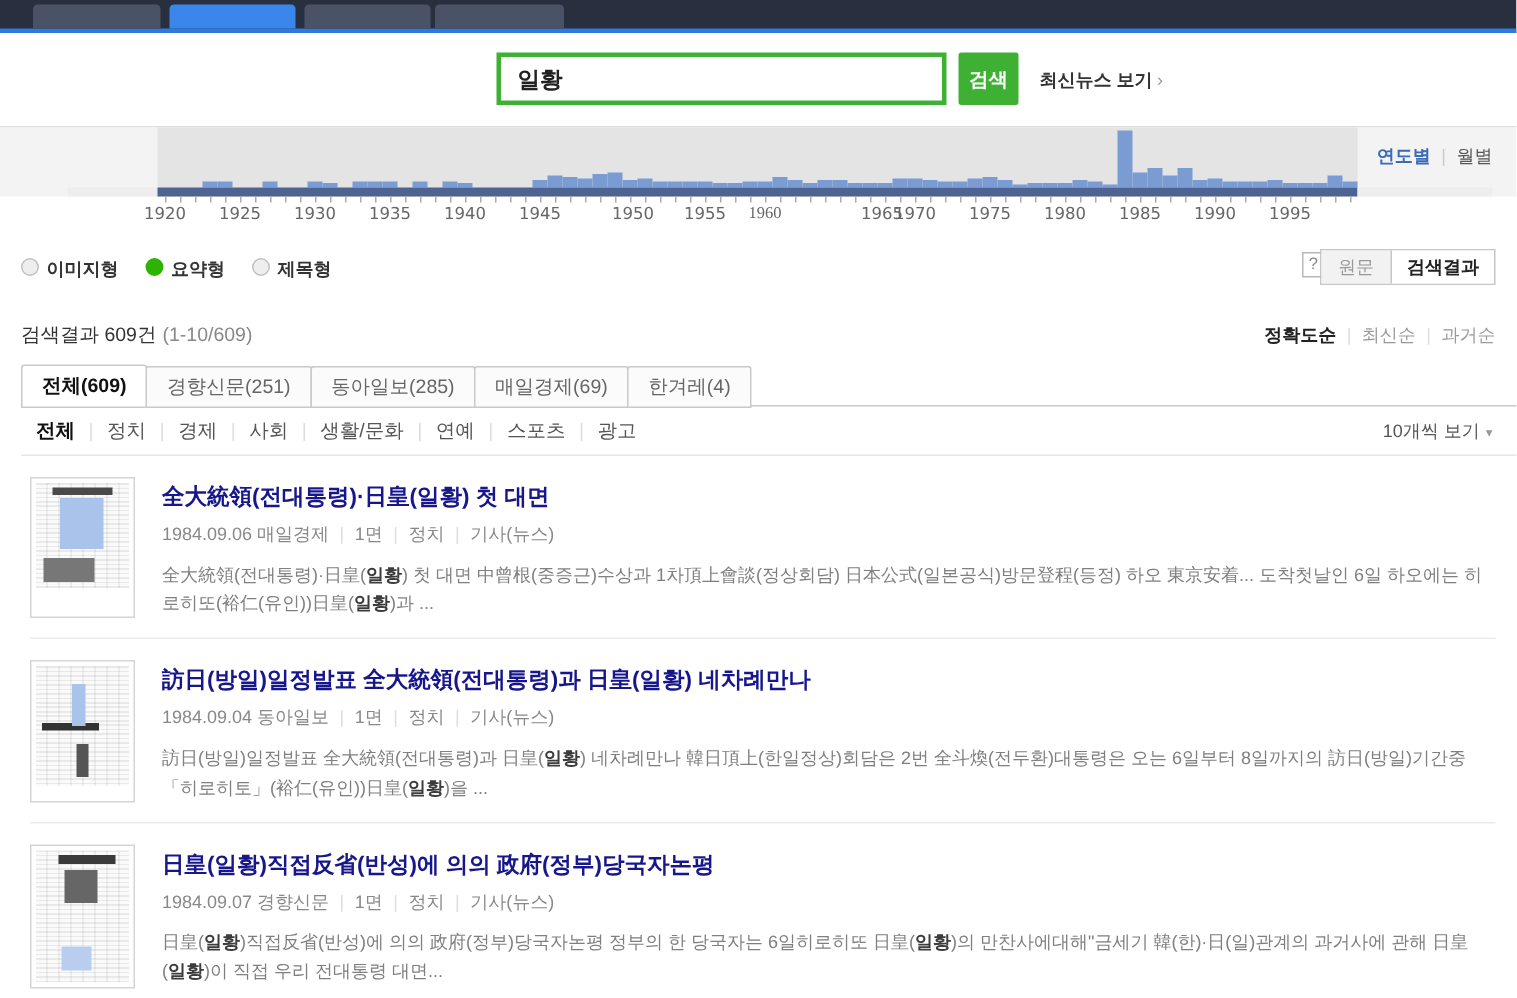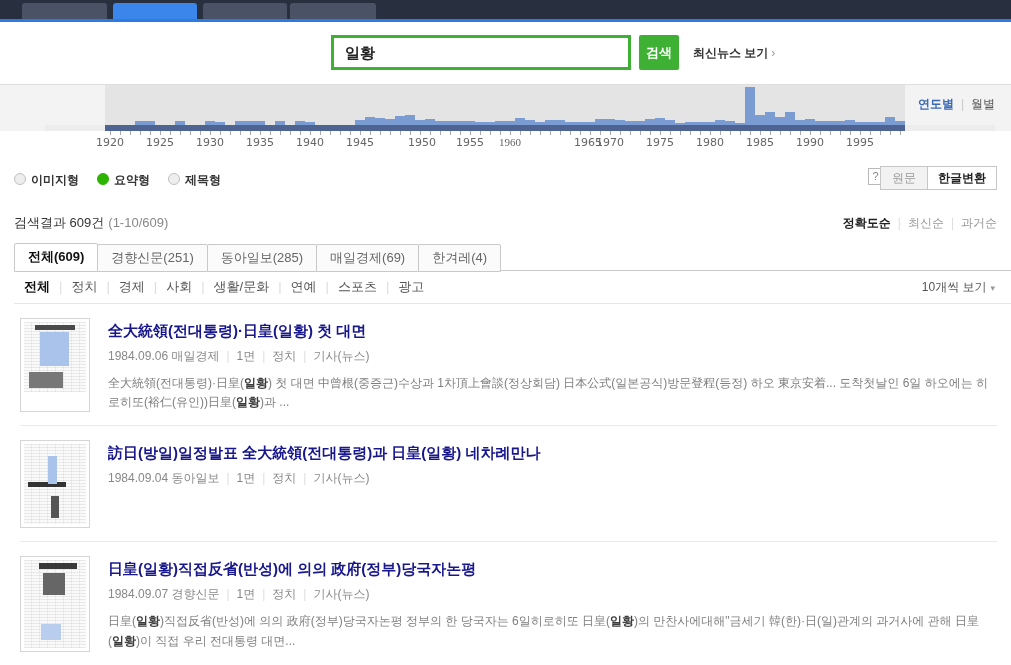--- a/index.html
+++ b/index.html
@@ -295,21 +295,21 @@
     <span class="ylab" style="left: 710px; text-align: right;">1980</span>
     <span class="ylab" style="left: 760px;">1985</span>
     <span class="ylab" style="left: 810px;">1990</span>
     <span class="ylab" style="left: 860px;">1995</span>
   </div>
 
 <div class="viewopts"><span class="vopt"><span class="radio"></span><span class="vlabel">이미지형</span></span><span class="vopt"><span class="radio sel"></span><span class="vlabel">요약형</span></span><span class="vopt"><span class="radio"></span><span class="vlabel">제목형</span></span></div>
 <div class="helpbox">?</div>
 <div class="seg">
   <span class="orig">원문</span>
-  <span class="hangul">한글변환</span>
+  <span class="hangul">검색결과</span>
 </div>
 
 <div class="summary"><span>검색결과 609건</span><span class="range">(1-10/609)</span></div>
 <div class="sort"><span class="sitem active">정확도순</span><span class="ssep">|</span><span class="sitem">최신순</span><span class="ssep">|</span><span class="sitem">과거순</span></div>
 
 <div class="stabline"></div>
 <div class="stabs"><div class="stab active">전체(609)</div><div class="stab">경향신문(251)</div><div class="stab">동아일보(285)</div><div class="stab">매일경제(69)</div><div class="stab">한겨레(4)</div></div>
 
 <div class="cats"><span class="cat active">전체</span><span class="csep">|</span><span class="cat">정치</span><span class="csep">|</span><span class="cat">경제</span><span class="csep">|</span><span class="cat">사회</span><span class="csep">|</span><span class="cat">생활/문화</span><span class="csep">|</span><span class="cat">연예</span><span class="csep">|</span><span class="cat">스포츠</span><span class="csep">|</span><span class="cat">광고</span></div>
 <div class="pagesize"><span>10개씩 보기</span><span class="dchev">▾</span></div>
@@ -335,20 +335,21 @@
     <div class="thumb v2">
       <div class="np">
         <div class="np-bar"></div>
         <div class="np-blue"></div>
         <div class="np-photo"></div>
       </div>
     </div>
     <div class="rcontent">
       <span class="rtitle">訪日(방일)일정발표 全大統領(전대통령)과 日皇(일황) 네차례만나</span>
       <div class="rmeta"><span>1984.09.04 동아일보</span><span class="msep">|</span><span>1면</span><span class="msep">|</span><span>정치</span><span class="msep">|</span><span>기사(뉴스)</span></div>
+      <div class="rsnippet"><span>訪日(방일)일정발표 全大統領(전대통령)과 日皇(</span><b>일황</b><span>) 네차례만나 韓日頂上(한일정상)회담은 2번 全斗煥(전두환)대통령은 오는 6일부터 8일까지의 訪日(방일)기간중 「히로히토」(裕仁(유인))日皇(</span><b>일황</b><span>)을 ...</span></div>
     </div>
   </div>
 
   <div class="ritem">
     <div class="thumb v3">
       <div class="np">
         <div class="np-bar"></div>
         <div class="np-blue"></div>
         <div class="np-photo"></div>
       </div>

